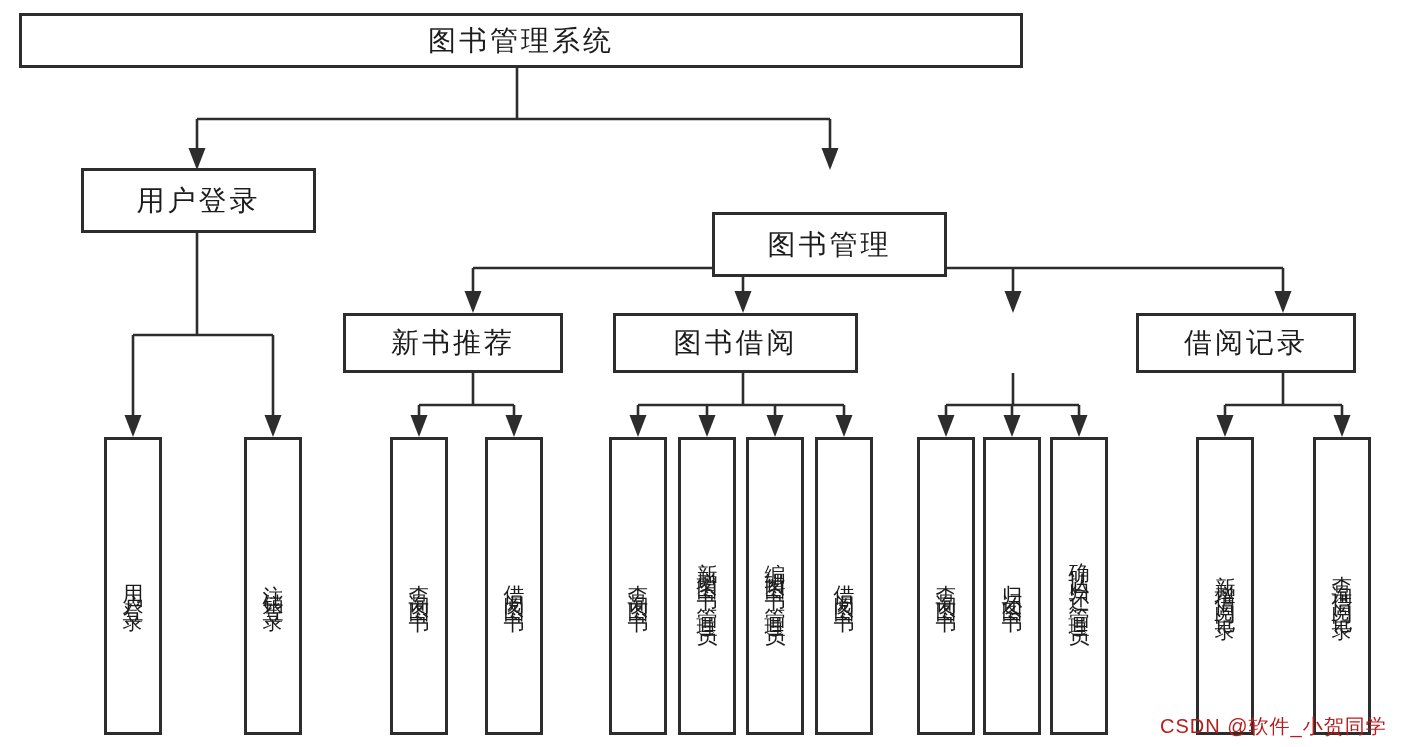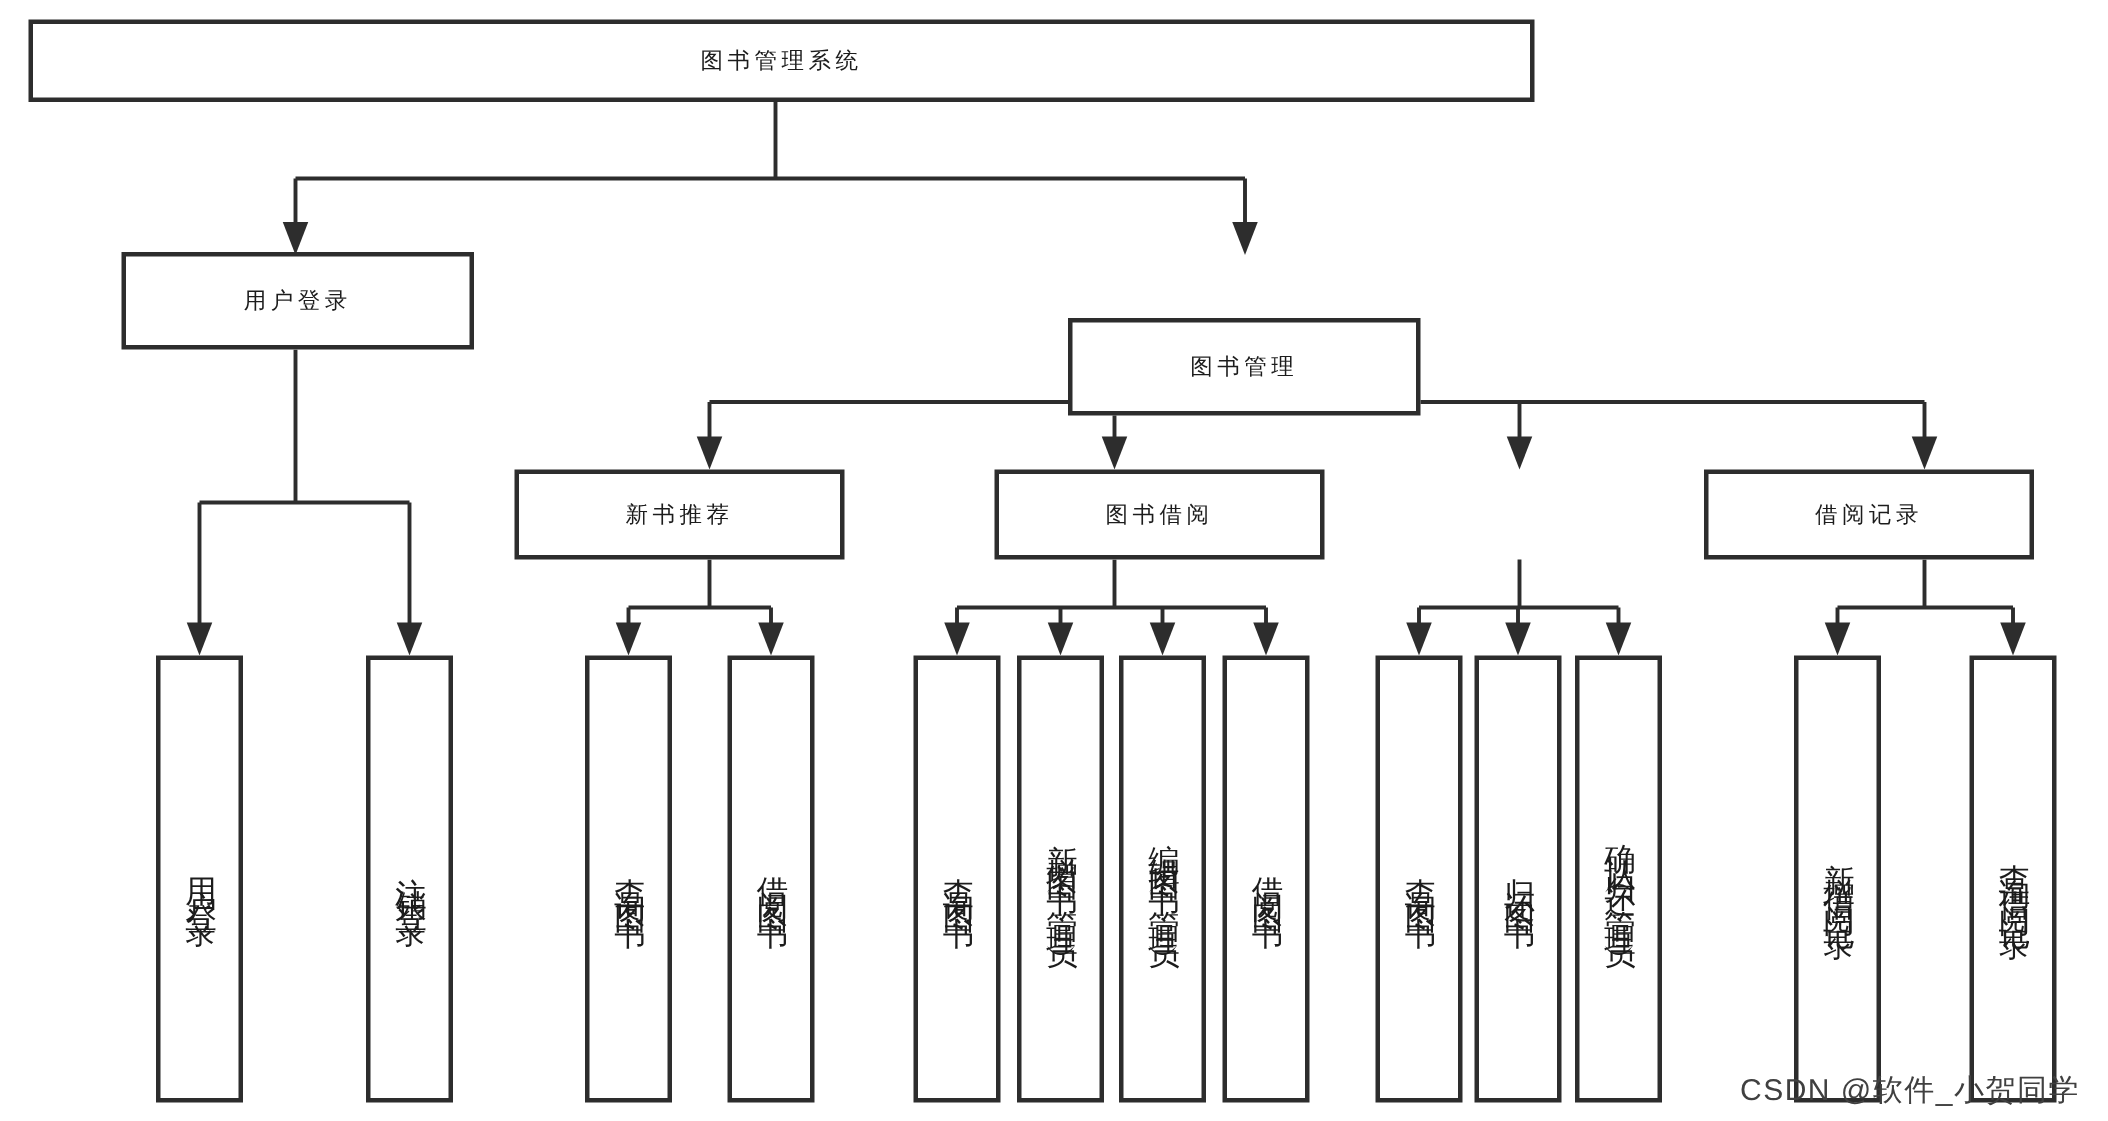--- a/index.html
+++ b/index.html
@@ -12,34 +12,34 @@
   }
   svg.wires{position:absolute;left:0;top:0;width:1405px;height:747px;}
   .box{
     position:absolute;
     box-sizing:border-box;
     border:3px solid #2d2d2d;
     background:#ffffff;
     display:flex;align-items:center;justify-content:center;
     color:#1c1c1c;
   }
-  .box.h{font-size:15px;letter-spacing:3px;white-space:nowrap;}
+  .box.h{font-size:28px;letter-spacing:3px;white-space:nowrap;}
   .box.v .vtext{
     writing-mode:vertical-rl;
     text-orientation:mixed;
     font-size:21px;
     letter-spacing:9px;
     line-height:1.05;
     white-space:nowrap;
   }
   .watermark{
     position:absolute;
     left:1160px;top:713px;
     font-size:20px;
-    color:#404040;
+    color:#b91c1c;
     letter-spacing:1px;
     white-space:nowrap;
     z-index:5;
   }
 </style>
 </head>
 <body>
 
 <div class="canvas">
 
@@ -99,21 +99,21 @@
       <polygon points="1333.5,415 1350.5,415 1342,437"></polygon>
     </g>
   </svg>
 
   <div class="box h" style="left:19px;top:13px;width:1004px;height:55px;">图书管理系统</div>
 
   <div class="box h" style="left:81px;top:168px;width:235px;height:65px;">用户登录</div>
   <div class="box h" style="left:712px;top:168px;width:235px;height:65px;margin-top:44px;">图书管理</div>
 
   <div class="box h" style="left:343px;top:313px;width:220px;height:60px;">新书推荐</div>
-  <div class="box h" style="left:663px;top:313px;width:220px;height:60px;">图书借阅</div>
+  <div class="box h" style="left:613px;top:313px;width:245px;height:60px;">图书借阅</div>
   <div class="box h" style="left:1136px;top:313px;width:220px;height:60px;">借阅记录</div>
 
   <div class="box v" style="left:104px;top:437px;width:58px;height:298px;">
     <span class="vtext">用户登录</span>
   </div>
   <div class="box v" style="left:244px;top:437px;width:58px;height:298px;">
     <span class="vtext">注销登录</span>
   </div>
 
   <div class="box v" style="left:390px;top:437px;width:58px;height:298px;">

